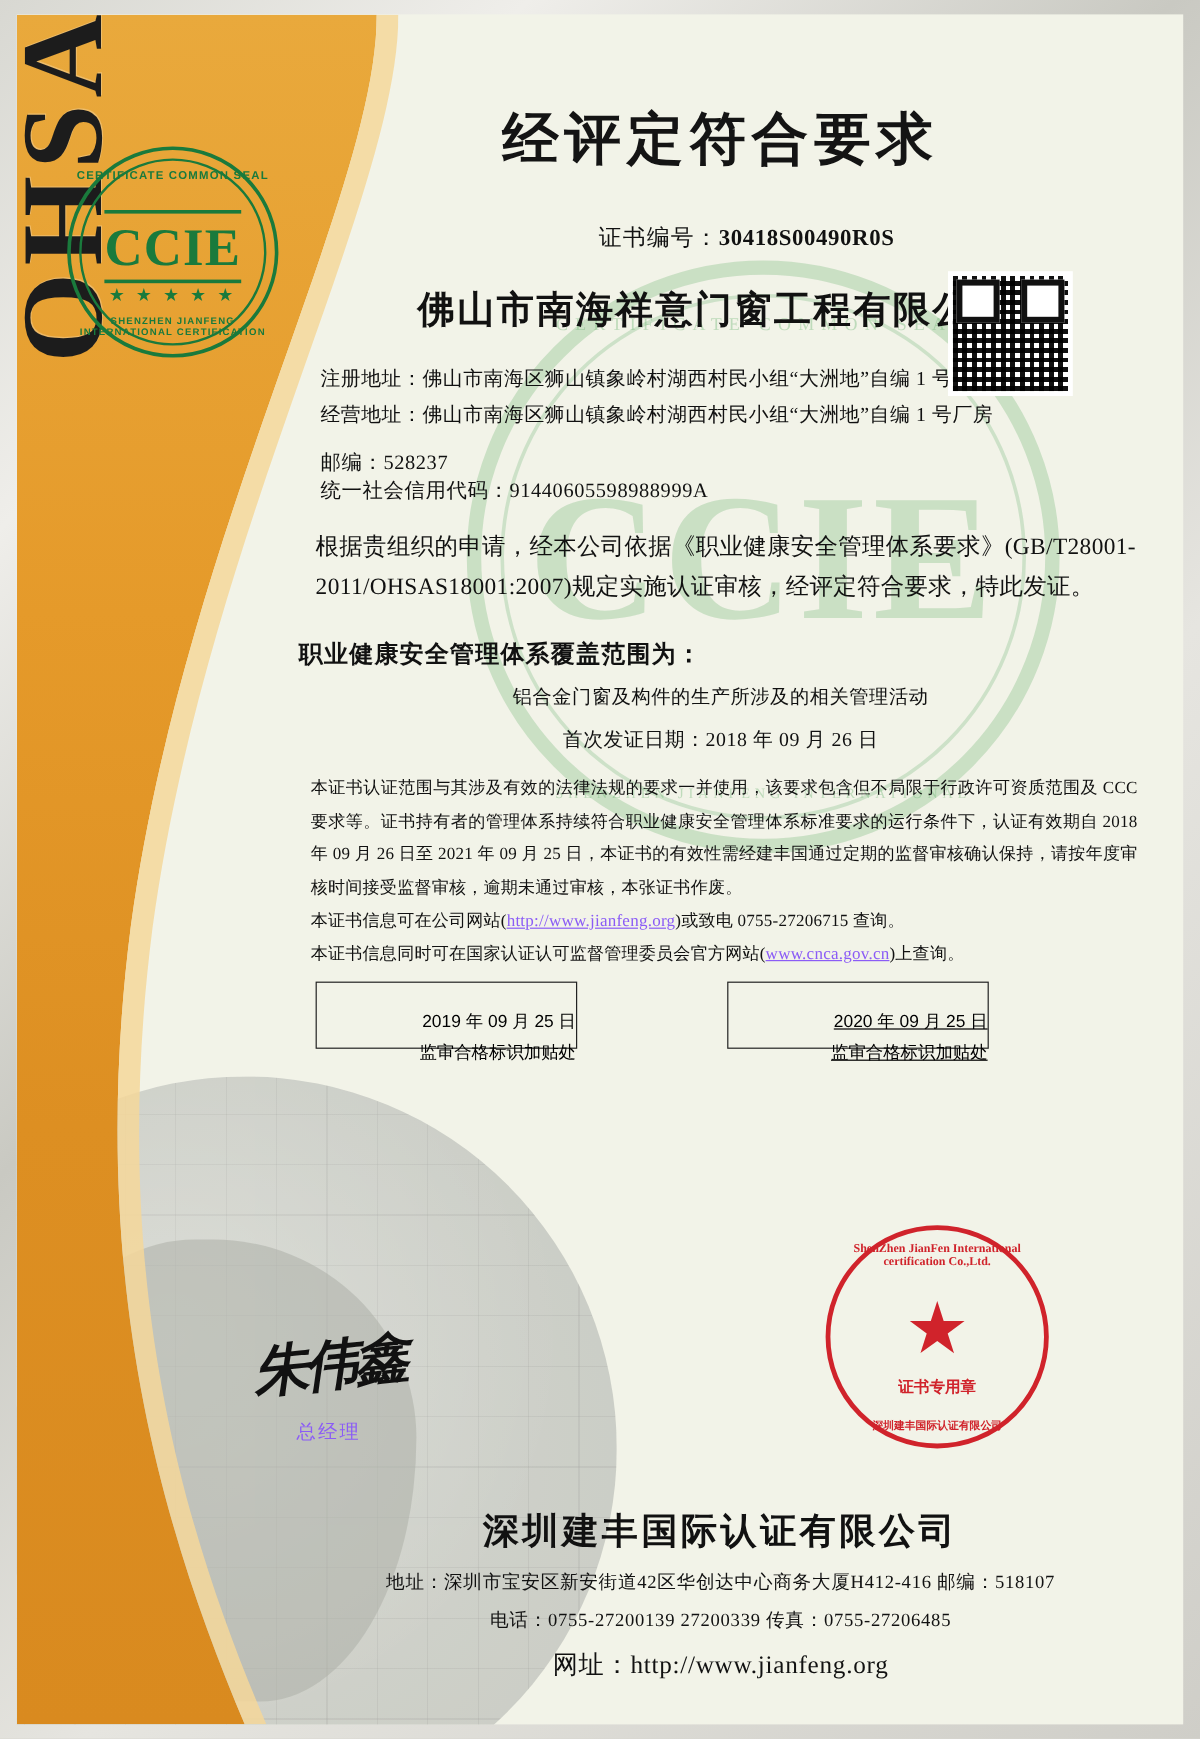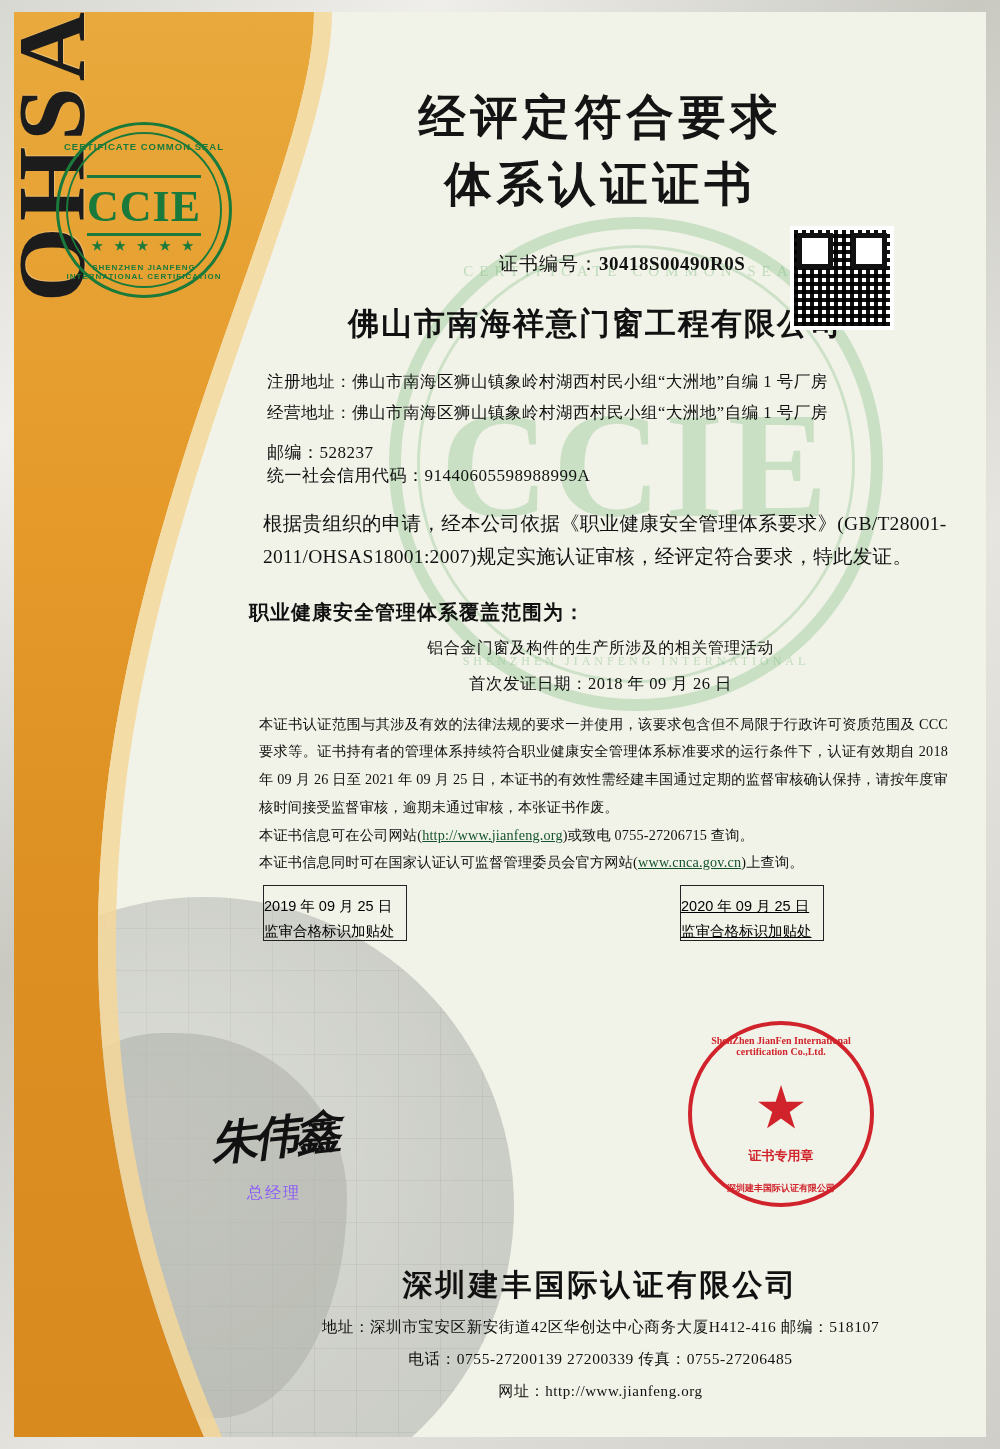--- a/index.html
+++ b/index.html
@@ -130,25 +130,25 @@
   .para{
     margin-top:20px;font-size:19.5px;line-height:1.7;letter-spacing:.3px;padding-left:14px;
   }
   .scope-head{margin-top:26px;font-size:20px;font-weight:700;letter-spacing:1px;}
   .scope-body{margin-top:12px;text-align:center;font-size:16px;letter-spacing:.5px;}
   .first-date{margin-top:14px;text-align:center;font-size:16.5px;letter-spacing:.5px;}
   .fineprint{
     margin-top:16px;font-size:14.2px;line-height:1.95;letter-spacing:.2px;
     text-align:justify;padding:0 4px 0 10px;
   }
-  .fineprint a{color:#14532d;text-decoration:underline;}
+  .fineprint a{color:#8b5cf6;text-decoration:underline;}
   .stamp-boxes{margin-top:8px;position:relative;height:62px;}
   .stampbox{
-    position:absolute;top:0;width:144px;height:56px;border:1px solid #222;
-    text-align:left;font-size:14.5px;line-height:1.75;padding-top:8px;box-sizing:border-box;
+    position:absolute;top:0;width:218px;height:56px;border:1px solid #222;
+    text-align:right;font-size:14.5px;line-height:1.75;padding-top:21px;box-sizing:border-box;
   }
   .stampbox.left{left:14px;}
   .stampbox.right{right:128px;text-decoration:underline;}
   
   .signature{
     position:absolute;left:150px;top:1095px;width:220px;text-align:center;
   }
   .sig-ink{
     font-family:"Liberation Serif", serif;font-size:46px;color:#111;
     transform:rotate(-6deg);letter-spacing:-4px;font-weight:700;font-style:italic;
@@ -170,21 +170,21 @@
     font-family:"Liberation Serif", serif;
   }
   .redseal .rs-arc-b{
     position:absolute;left:0;right:0;bottom:8px;text-align:center;font-size:9px;font-weight:700;
     font-family:"Liberation Serif", serif;
   }
   
   .footer{position:absolute;left:235px;right:34px;bottom:36px;text-align:center;color:#111;}
   .issuer{font-family:"Liberation Serif", serif;font-size:30px;font-weight:700;letter-spacing:3px;}
   .f-line{margin-top:11px;font-family:"Liberation Serif", serif;font-size:15.5px;letter-spacing:.6px;}
-  .f-line.web{margin-top:12px;font-size:15px;}
+  .f-line.web{margin-top:12px;font-size:21px;}
 </style>
 </head>
 <body>
 
 <div class="cert">
   <div class="inner">
 
     <div class="globe"></div>
 
     <div class="watermark">
@@ -206,21 +206,20 @@
       <div class="ccie">CCIE</div>
       <div class="bar b"></div>
       <div class="stars">★ ★ ★ ★ ★</div>
       <div class="arc-bot">SHENZHEN JIANFENG INTERNATIONAL CERTIFICATION</div>
     </div>
 
     <div class="content">
 
       <div class="doc-title">
         <div>经评定符合要求</div>
-        <div>体系认证证书</div>
       </div>
 
       <div class="qr"></div>
 
       <div class="row cert-no">
         <span>证书编号：</span><span class="val">30418S00490R0S</span>
       </div>
 
       <div class="row company">佛山市南海祥意门窗工程有限公司</div>
 

